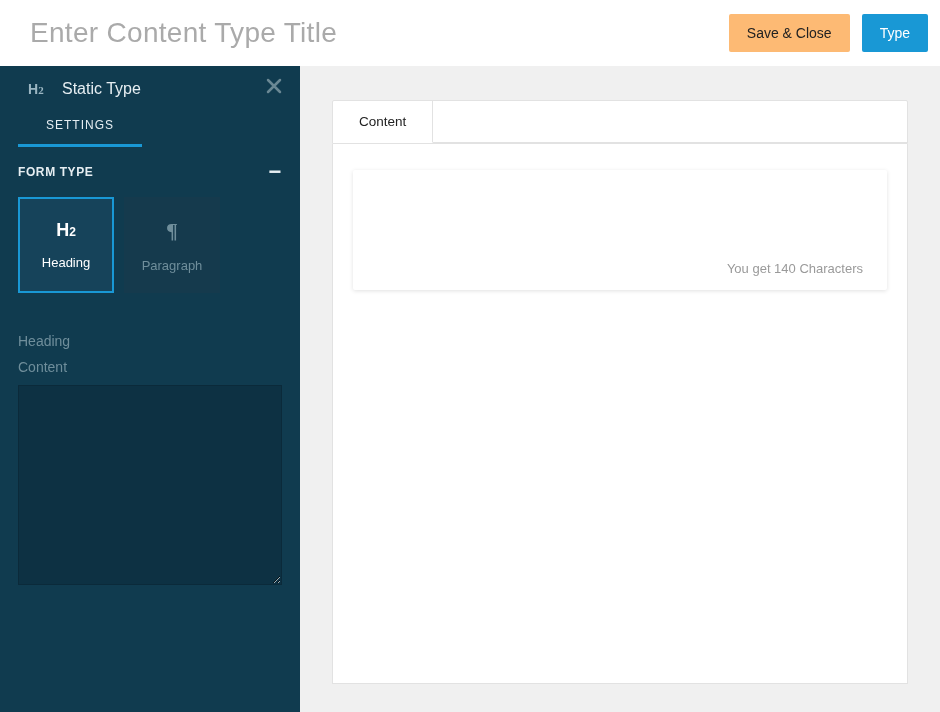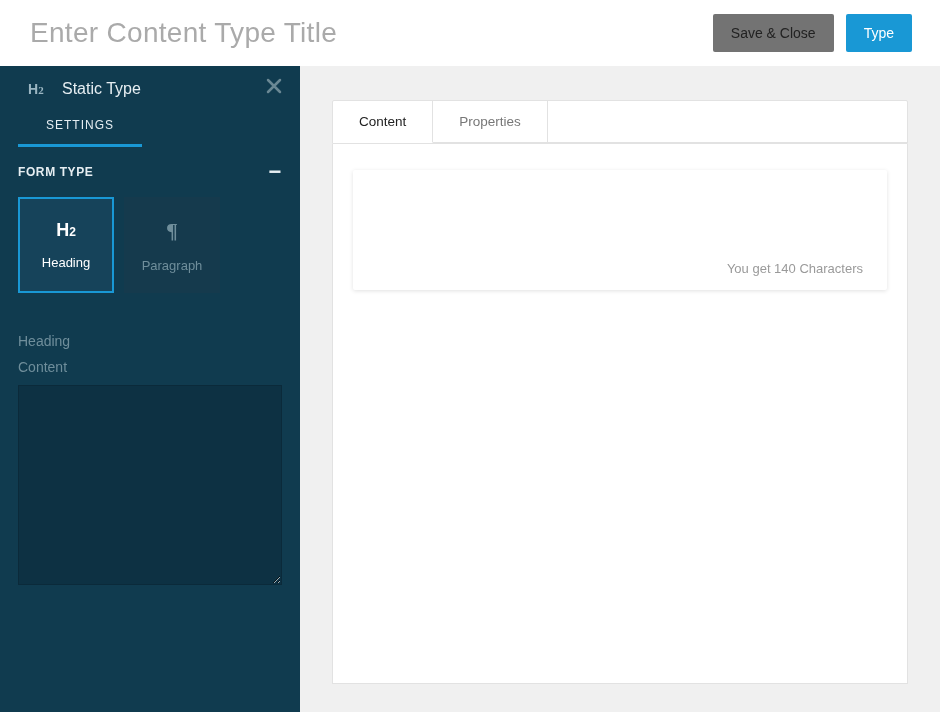--- a/index.html
+++ b/index.html
@@ -12,21 +12,21 @@
       width: 940px;
       height: 712px;
       overflow: hidden;
       background: #fff;
     }
     .topbar {
       height: 66px;
       display: flex;
       align-items: center;
       justify-content: space-between;
-      padding: 0 28px 0 30px;
+      padding: 0 12px 0 30px;
       background: #fff;
       gap: 31px;
     }
     .topbar-title {
       font-size: 28px;
       font-weight: 300;
       color: #aaa;
       letter-spacing: 0.3px;
     }
     .topbar-actions {
@@ -43,21 +43,21 @@
       cursor: pointer;
       display: inline-flex;
       align-items: center;
       justify-content: center;
     }
     .btn-cancel {
       background: transparent;
       color: #222;
     }
     .btn-saveclose {
-      background: #737373;
+      background: #fdba74;
       color: #222;
     }
     .btn-save {
       background: #1998d5;
       color: #fff;
     }
     .main {
       display: flex;
       height: calc(712px - 66px);
     }
@@ -326,21 +326,20 @@
       <div class="field-label">Heading</div>
 
       <div class="field-label">Content</div>
       <textarea class="textarea" style=""></textarea>
     </div>
   </aside>
 
   <section class="content-area">
     <div class="content-tabs-wrap">
       <div class="content-tab active">Content</div>
-      <div class="content-tab">Properties</div>
       <div class="content-tabs-filler"></div>
     </div>
     <div class="content-panel">
       <div class="content-card">
         <div class="char-hint">You get 140 Characters</div>
       </div>
     </div>
   </section>
 
 </div>

